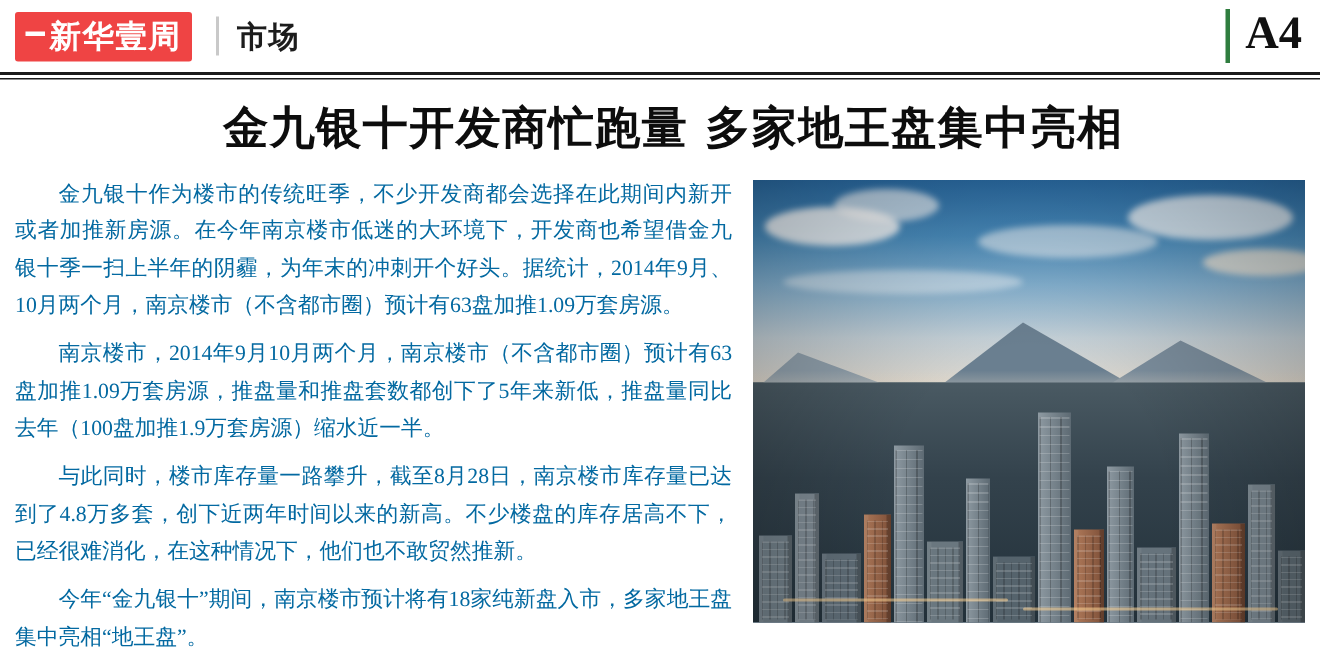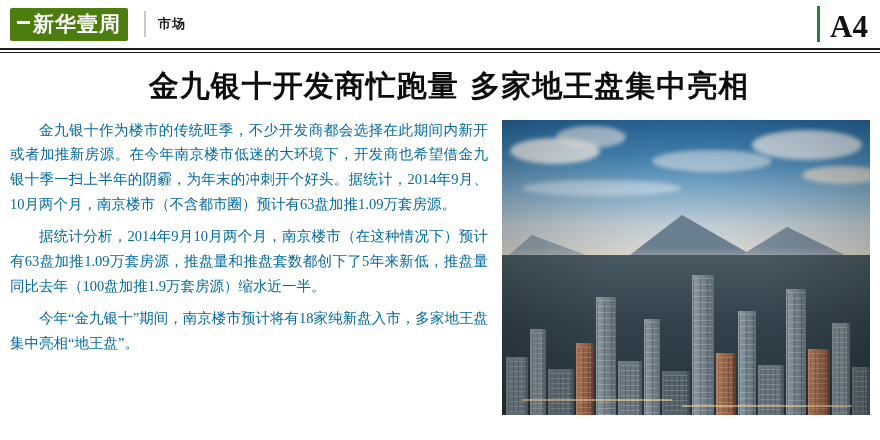--- a/index.html
+++ b/index.html
@@ -31,21 +31,21 @@
     box-sizing: border-box;
   }
   .logo {
     display: flex;
     align-items: center;
     height: 34px;
   }
   .logo-badge {
     position: relative;
     display: inline-block;
-    background: #4d7c0f;
+    background: #ef4444;
     color: #ffffff;
     font-family: "DejaVu Sans", "Liberation Sans", sans-serif;
     font-weight: bold;
     font-size: 21px;
     line-height: 28px;
     padding: 2px 7px 3px 7px;
     letter-spacing: 1px;
     border-radius: 2px;
   }
   .logo-badge .dash {
@@ -59,29 +59,29 @@
     top: -2px;
   }
   .logo-sep {
     width: 2px;
     height: 26px;
     background: #c9c9c9;
     margin: 0 12px 0 16px;
   }
   .section-name {
     font-family: "DejaVu Sans", "Liberation Sans", sans-serif;
-    font-size: 13px;
+    font-size: 20px;
     font-weight: bold;
     color: #1c1c1c;
     letter-spacing: 1px;
   }
   .masthead-right {
     margin-left: auto;
     display: flex;
-    align-items: flex-end;
+    align-items: flex-start;
   }
   .page-rule {
     width: 3px;
     height: 36px;
     background: #2f7d3f;
     margin-right: 10px;
   }
   .page-number {
     font-family: "Liberation Serif", "DejaVu Serif", serif;
     font-size: 31px;
@@ -302,17 +302,18 @@
       <div class="bld" style="left:330px; width:18px; height:92px; background:#78858e;"></div>
       <div class="bld" style="left:350px; width:18px; height:48px; background:#5b6870;"></div>
 
       <div class="road" style="left:20px;  bottom:14px; width:150px;"></div>
       <div class="road" style="left:180px; bottom:8px;  width:170px;"></div>
       <div class="photo-overlay"></div>
     </div>
 
     <div class="article">
       <p>金九银十作为楼市的传统旺季，不少开发商都会选择在此期间内新开或者加推新房源。在今年南京楼市低迷的大环境下，开发商也希望借金九银十季一扫上半年的阴霾，为年末的冲刺开个好头。据统计，2014年9月、10月两个月，南京楼市（不含都市圈）预计有63盘加推1.09万套房源。</p>
-      <p>据统计分析，2014年9月10月两个月，南京楼市（在这种情况下）预计有63盘加推1.09万套房源，推盘量和推盘套数都创下了5年来新低，推盘量同比去年（100盘加推1.9万套房源）缩水近一半。</p>
+      <p>南京楼市，2014年9月10月两个月，南京楼市（不含都市圈）预计有63盘加推1.09万套房源，推盘量和推盘套数都创下了5年来新低，推盘量同比去年（100盘加推1.9万套房源）缩水近一半。</p>
+      <p>与此同时，楼市库存量一路攀升，截至8月28日，南京楼市库存量已达到了4.8万多套，创下近两年时间以来的新高。不少楼盘的库存居高不下，已经很难消化，在这种情况下，他们也不敢贸然推新。</p>
       <p>今年“金九银十”期间，南京楼市预计将有18家纯新盘入市，多家地王盘集中亮相“地王盘”。</p>
     </div>
   </div>
 </div>
 
 </body></html>

